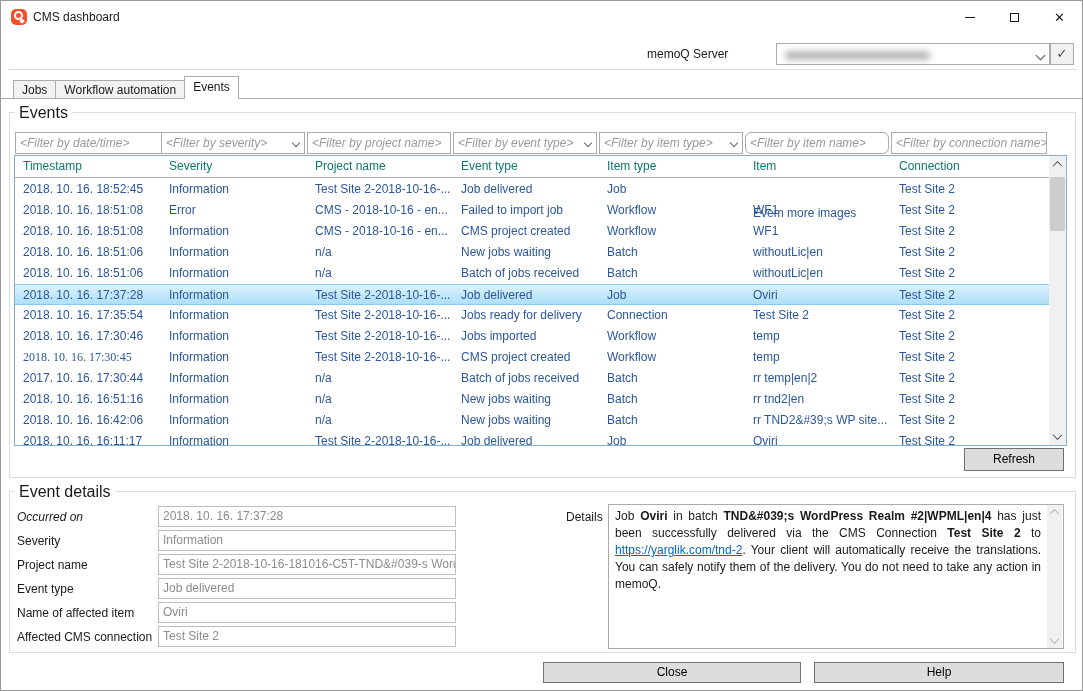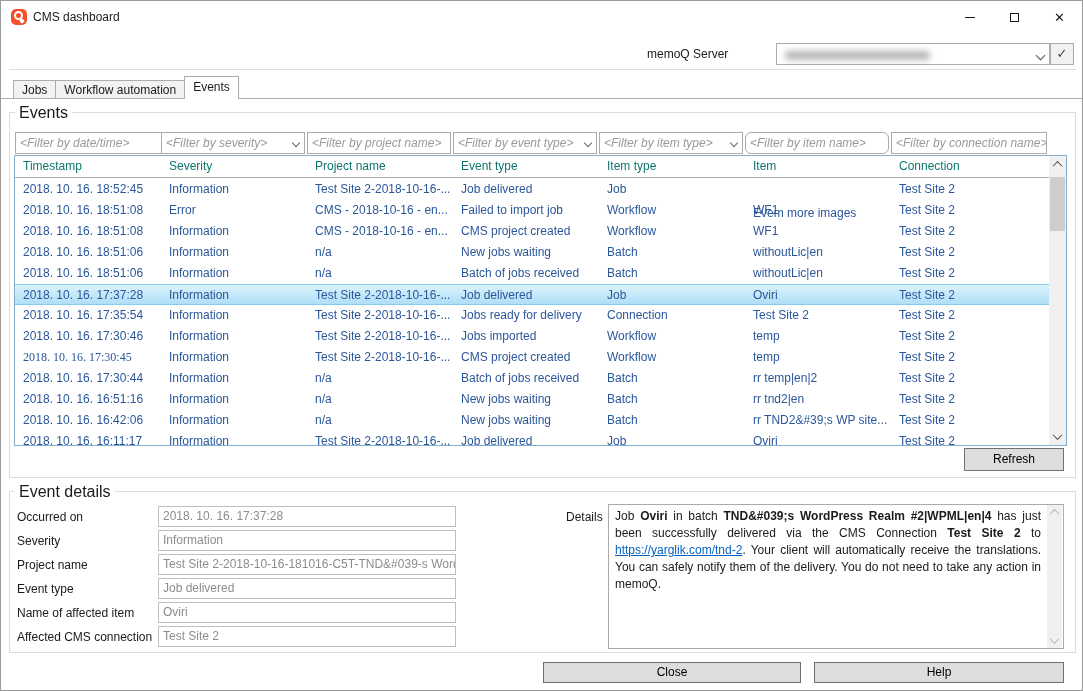--- a/index.html
+++ b/index.html
@@ -216,21 +216,21 @@
         <div class="grow" style="top: 191px;">
           <div class="cell" style="left: 8px; width: 142px; font-family: Liberation Serif, serif;">2018. 10. 16. 17:30:45</div>
           <div class="cell" style="left: 154px; width: 142px;">Information</div>
           <div class="cell" style="left: 300px; width: 142px;">Test Site 2-2018-10-16-...</div>
           <div class="cell" style="left: 446px; width: 142px;">CMS project created</div>
           <div class="cell" style="left: 592px; width: 142px;">Workflow</div>
           <div class="cell" style="left: 738px; width: 142px;">temp</div>
           <div class="cell" style="left: 884px; width: 144px;">Test Site 2</div>
         </div>
         <div class="grow" style="top: 212px;">
-          <div class="cell" style="left: 8px; width: 142px;">2018. 10. 16. 17:30:44</div>
+          <div class="cell" style="left: 8px; width: 142px;">2017. 10. 16. 17:30:44</div>
           <div class="cell" style="left: 154px; width: 142px;">Information</div>
           <div class="cell" style="left: 300px; width: 142px;">n/a</div>
           <div class="cell" style="left: 446px; width: 142px;">Batch of jobs received</div>
           <div class="cell" style="left: 592px; width: 142px;">Batch</div>
           <div class="cell" style="left: 738px; width: 142px;">rr temp|en|2</div>
           <div class="cell" style="left: 884px; width: 144px;">Test Site 2</div>
         </div>
         <div class="grow" style="top: 233px;">
           <div class="cell" style="left: 8px; width: 142px;">2018. 10. 16. 16:51:16</div>
           <div class="cell" style="left: 154px; width: 142px;">Information</div>
@@ -269,21 +269,21 @@
         </div>
     </div>
   </div>
 
   <div class="abs btn" style="left:963px;top:447px;width:100px;height:23px;line-height:21px;">Refresh</div>
 
   <div class="abs groupbox" style="left:8px;top:490px;width:1067px;height:162px;"></div>
   <div class="abs group-title" style="left:14px;top:482px;">Event details</div>
 
   <div id="detail-fields">
-      <div class="abs fld-label" style="top: 509px;">Occurred on</div>
+      <div class="abs fld-label" style="top: 509px; font-style: italic;">Occurred on</div>
       <div class="abs fld-box" style="top: 505px;">2018. 10. 16. 17:37:28</div>
       <div class="abs fld-label" style="top: 533px;">Severity</div>
       <div class="abs fld-box" style="top: 529px;">Information</div>
       <div class="abs fld-label" style="top: 557px;">Project name</div>
       <div class="abs fld-box" style="top: 553px;">Test Site 2-2018-10-16-181016-C5T-TND&amp;#039-s Word</div>
       <div class="abs fld-label" style="top: 581px;">Event type</div>
       <div class="abs fld-box" style="top: 577px;">Job delivered</div>
       <div class="abs fld-label" style="top: 605px;">Name of affected item</div>
       <div class="abs fld-box" style="top: 601px;">Oviri</div>
       <div class="abs fld-label" style="top: 629px;">Affected CMS connection</div>

